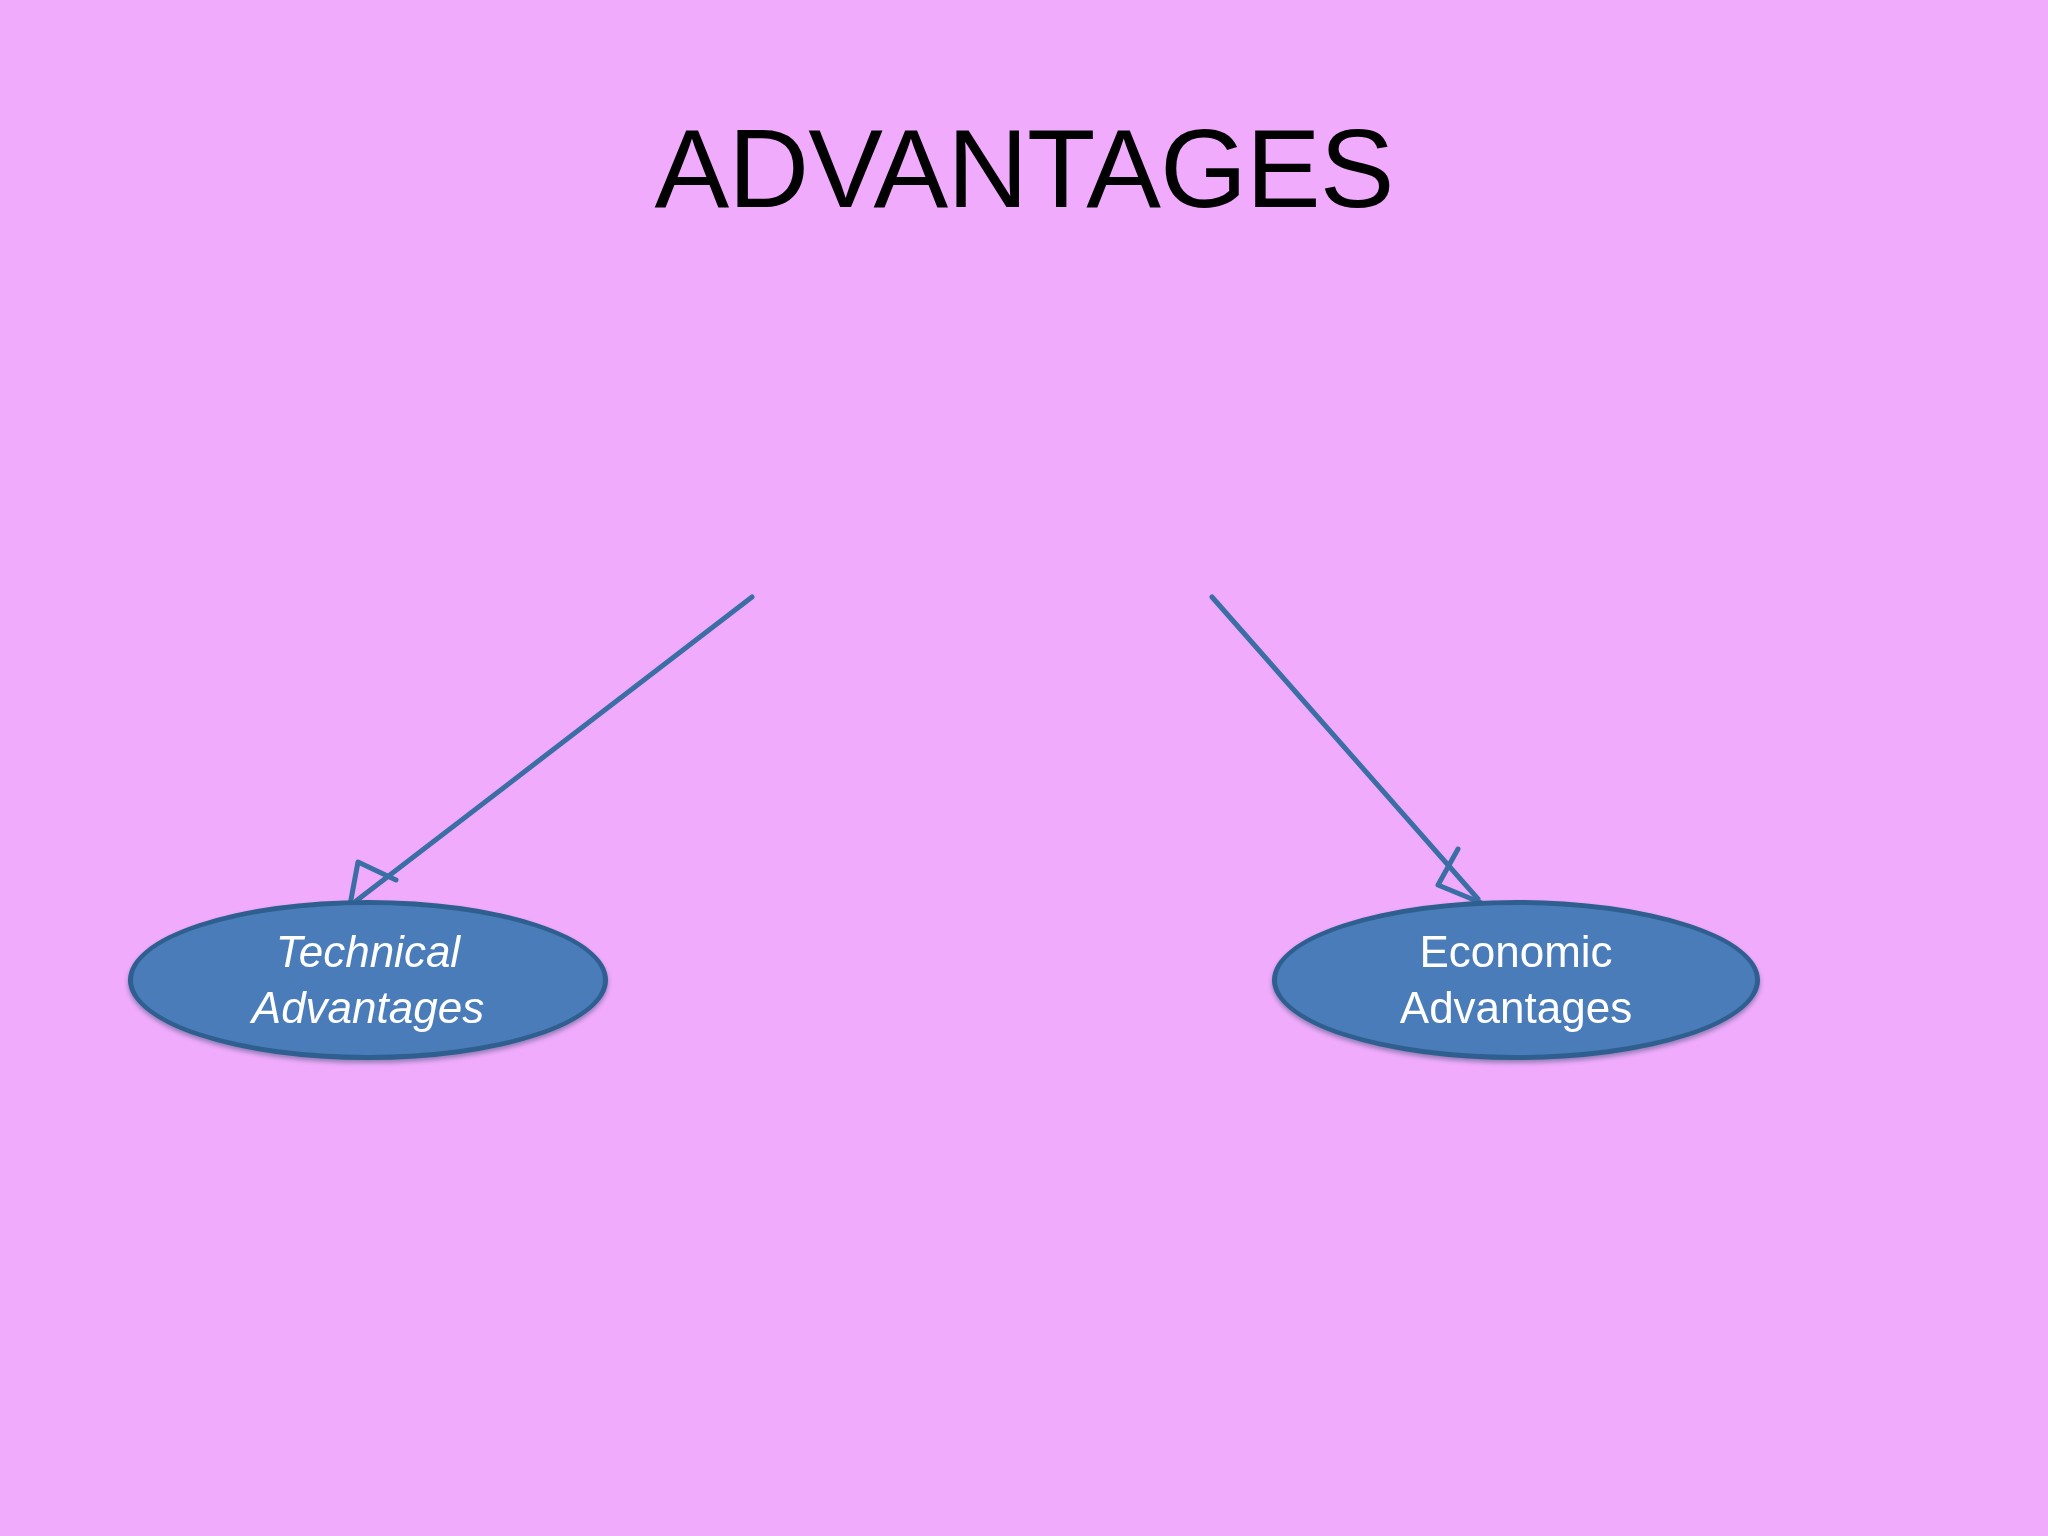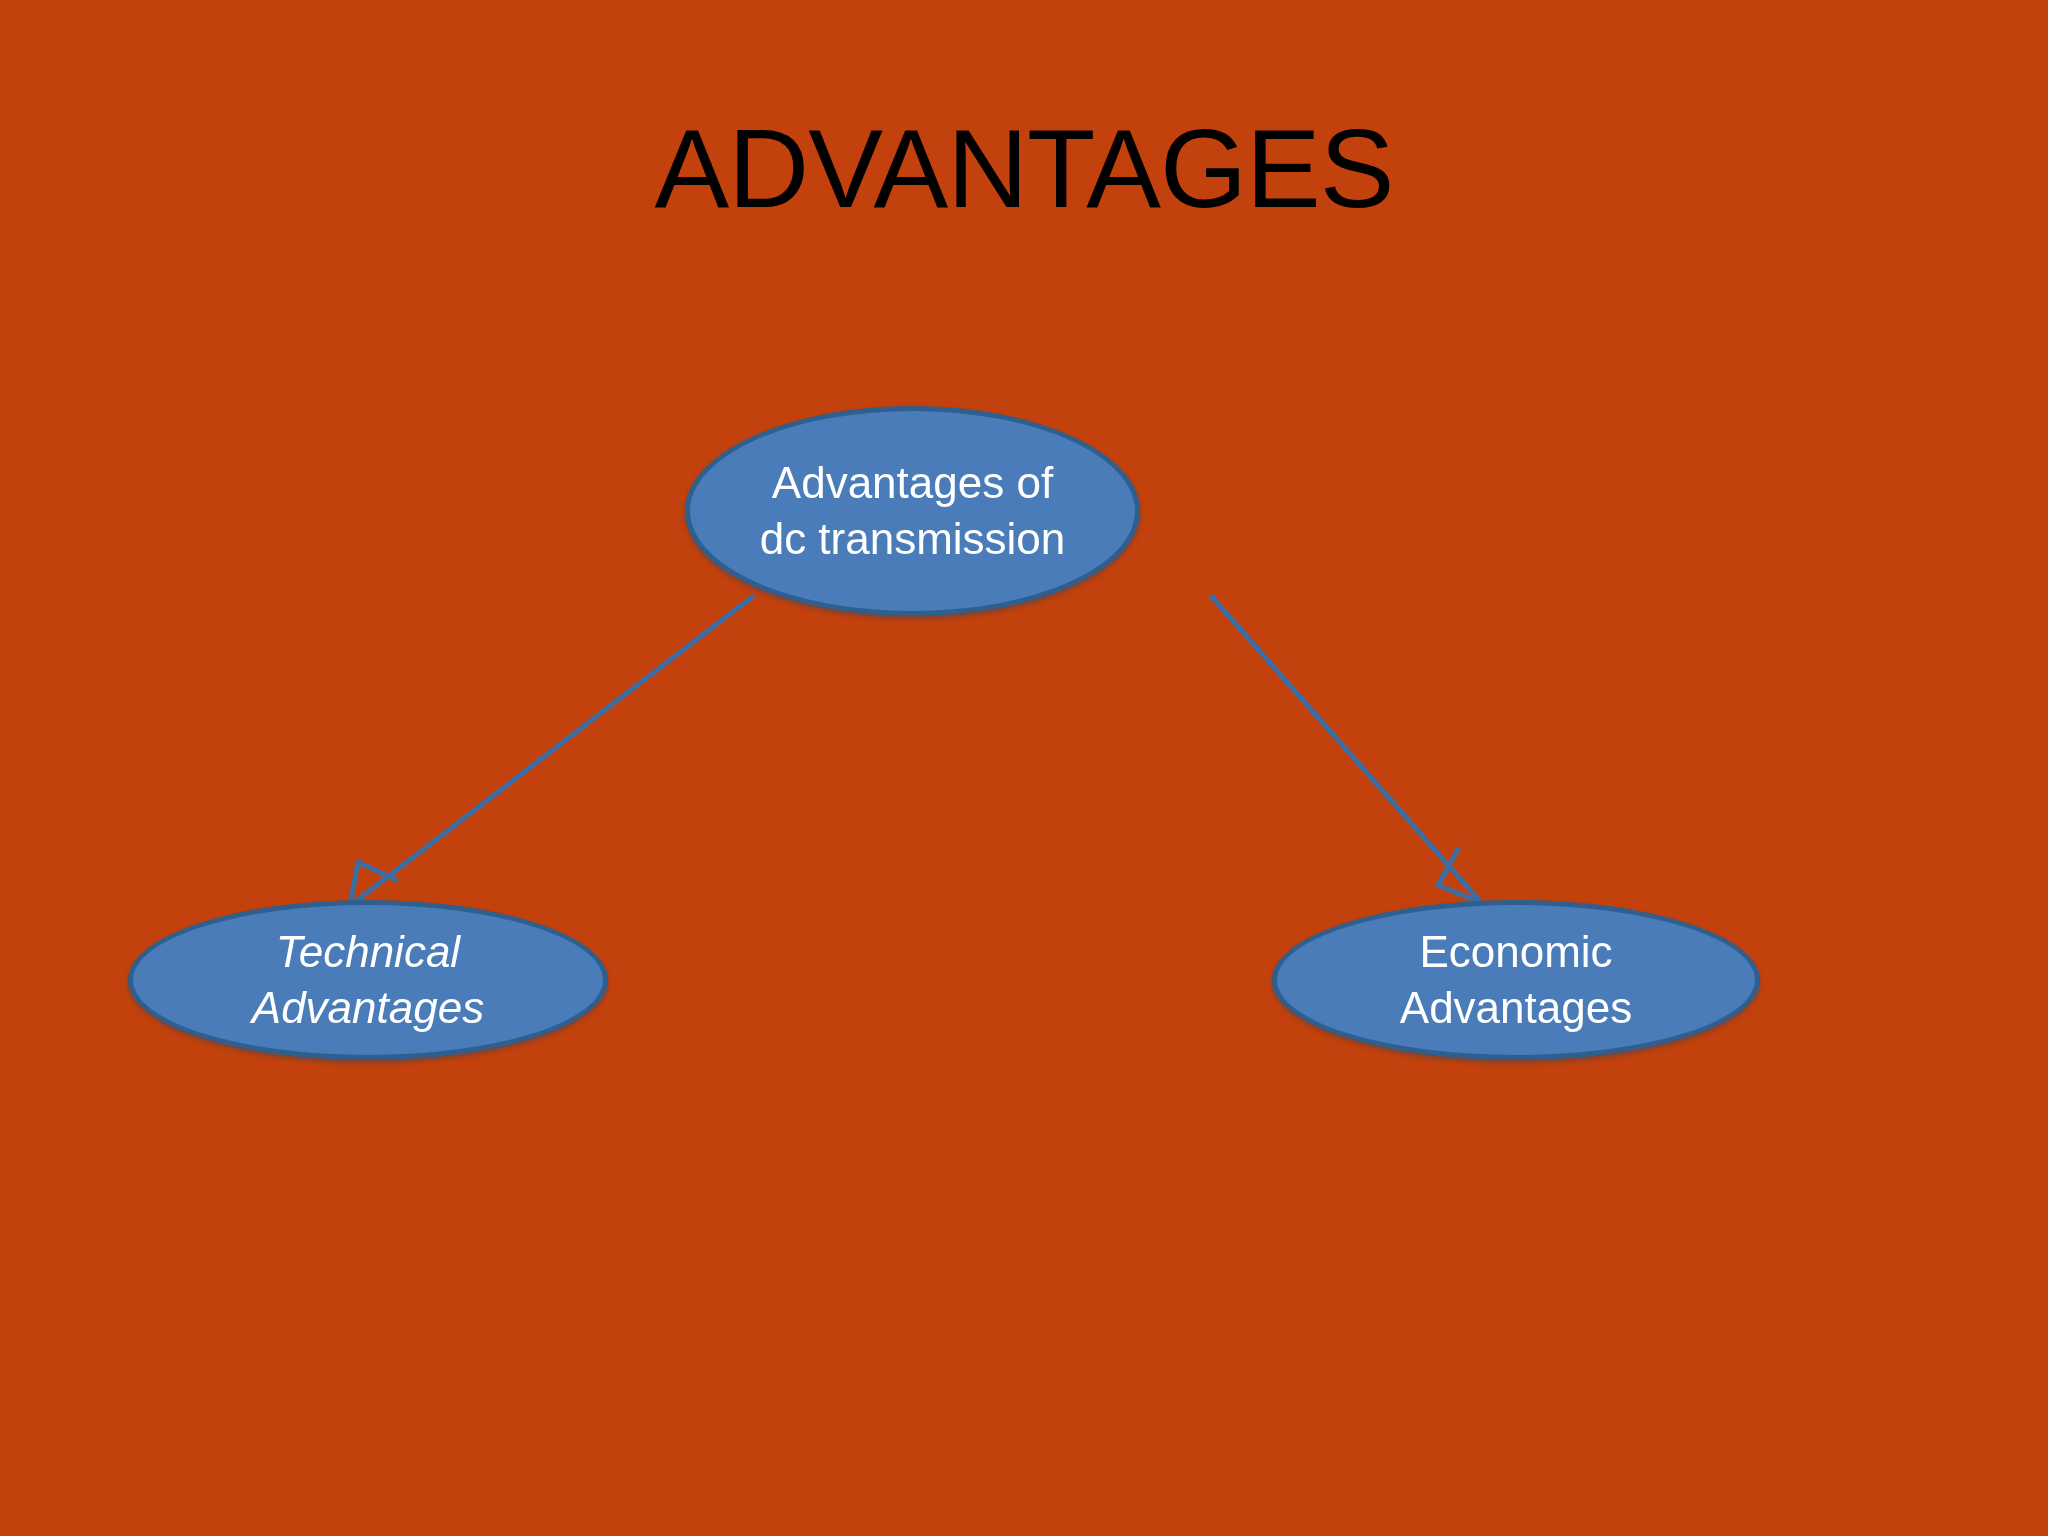--- a/index.html
+++ b/index.html
@@ -5,21 +5,21 @@
 <style>
   html, body {
     margin: 0;
     padding: 0;
     background: #ffffff;
   }
   #slide {
     position: relative;
     width: 2048px;
     height: 1536px;
-    background: #c2410c;
+    background: #f0abfc;
     overflow: hidden;
     font-family: "Liberation Sans", "DejaVu Sans", sans-serif;
   }
 
   
   #slide-title {
     position: absolute;
     left: 0;
     top: 106px;
     width: 2048px;
@@ -98,24 +98,20 @@
     <g>
       <line x1="752" y1="597" x2="356" y2="901" stroke="#3a6ea5" stroke-width="5" stroke-linecap="round"></line>
       <polyline points="350,905 358,862 396,880" fill="none" stroke="#3a6ea5" stroke-width="5" stroke-linecap="round" stroke-linejoin="round"></polyline>
     </g>
     <g>
       <line x1="1212" y1="597" x2="1478" y2="899" stroke="#3a6ea5" stroke-width="5" stroke-linecap="round"></line>
       <polyline points="1484,904 1438,885 1458,849" fill="none" stroke="#3a6ea5" stroke-width="5" stroke-linecap="round" stroke-linejoin="round"></polyline>
     </g>
   </svg>
 
-  <div class="node" id="node-root">
-    <span class="node-label">Advantages of
-dc transmission</span>
-  </div>
 
   <div class="node" id="node-technical">
     <span class="node-label">Technical
 Advantages</span>
   </div>
 
   <div class="node" id="node-economic">
     <span class="node-label">Economic
 Advantages</span>
   </div>

